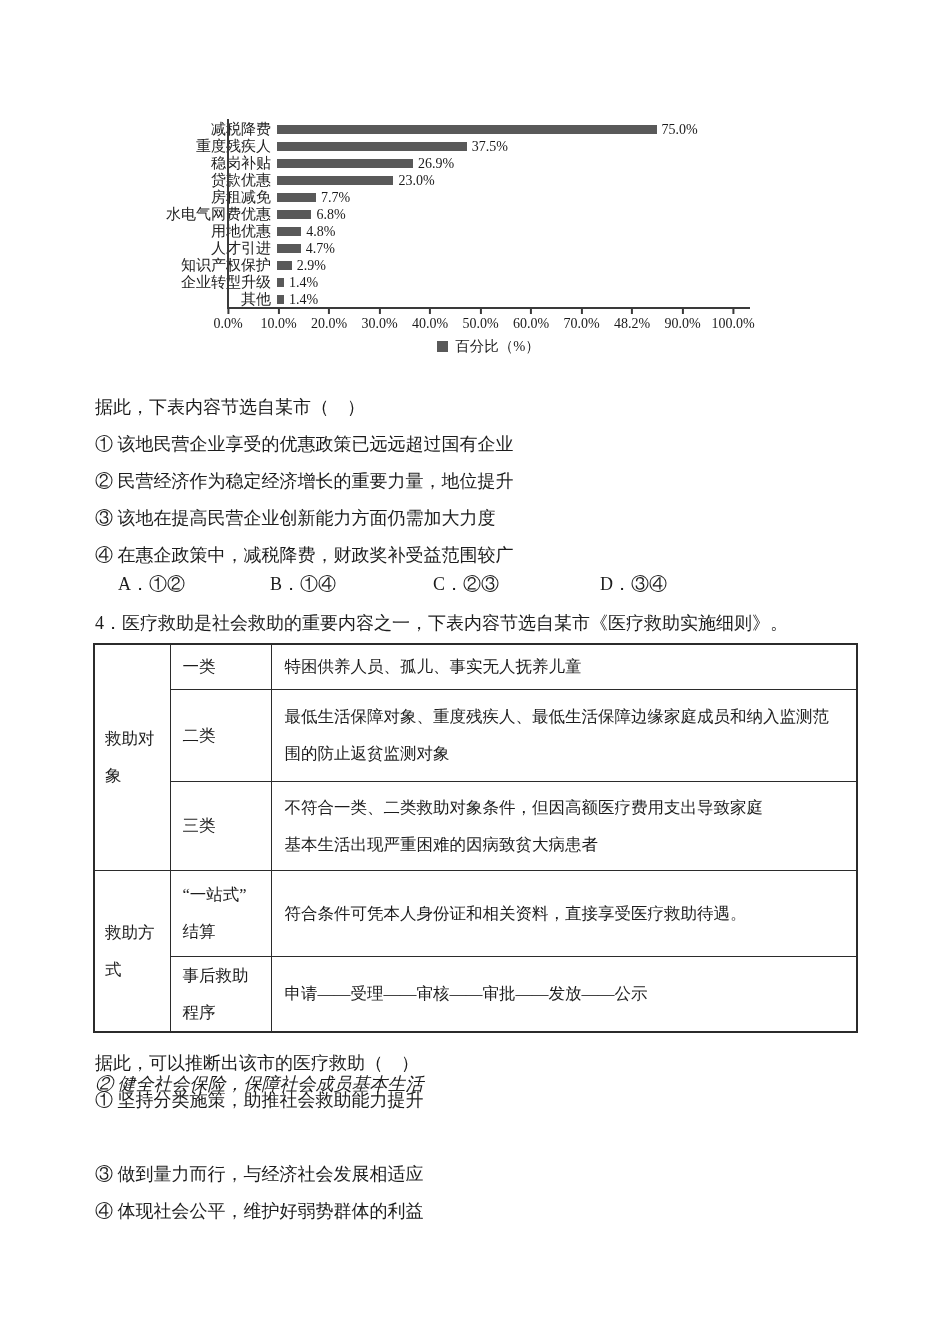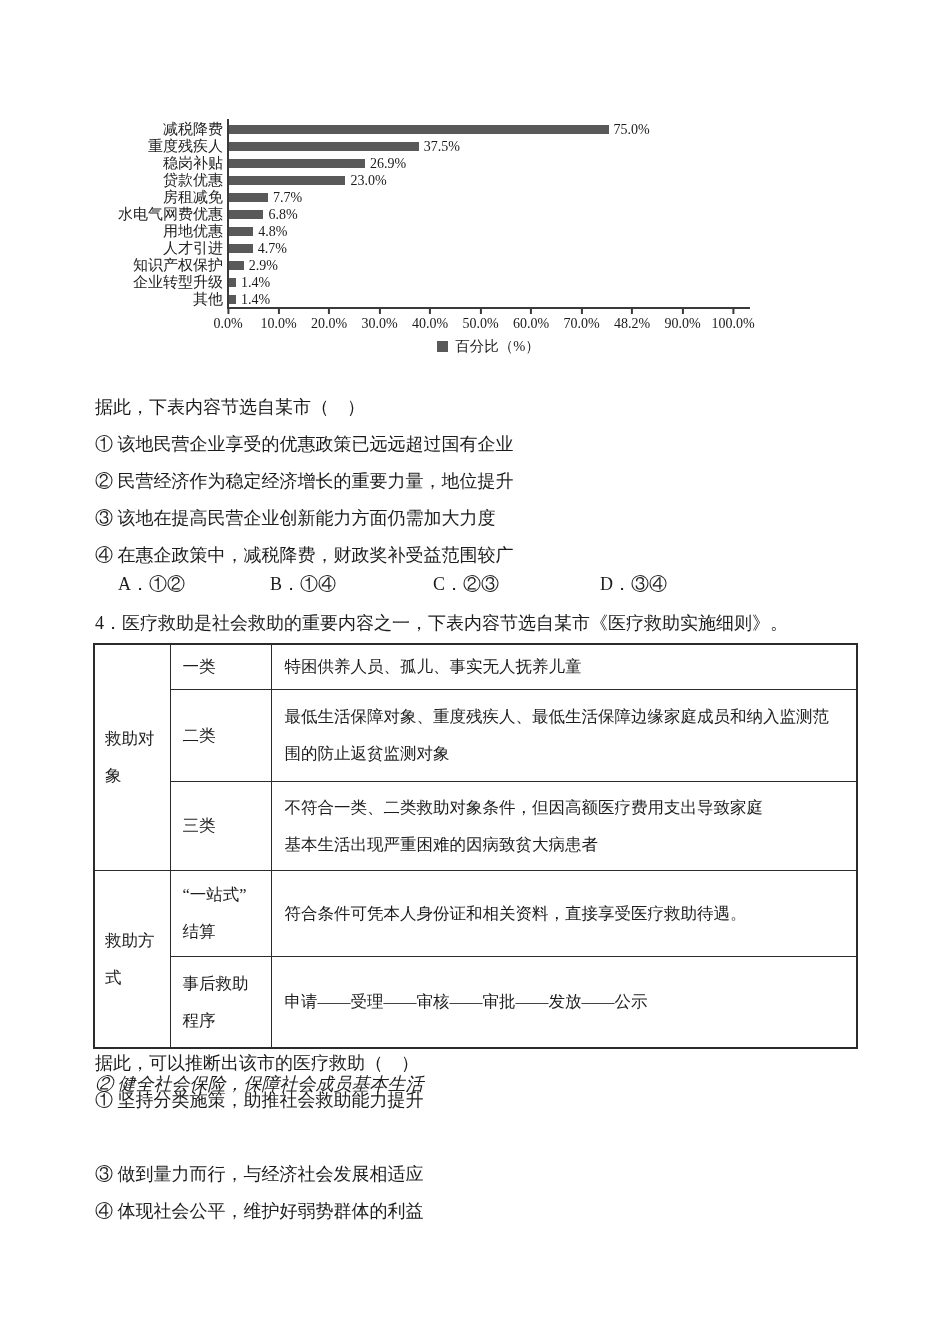--- a/index.html
+++ b/index.html
@@ -11,21 +11,21 @@
     width: 950px;
     height: 1344px;
     background: #ffffff;
     overflow: hidden;
   }
 
   
   .chart { position: absolute; left: 0; top: 0; width: 950px; height: 370px; }
 
   .chart-rows { position: absolute; left: 114px; top: 121px; }
-  .crow { display: flex; align-items: center; height: 17px; }
+  .crow { display: flex; align-items: center; height: 17px; margin-left: 48px; }
   .clabel {
     width: 115px; padding-right: 6px;
     text-align: right;
     font-size: 15px; line-height: 17px;
     color: #222; white-space: nowrap;
   }
   .cbar { height: 9px; background: #595959; flex: 0 0 auto; }
   .cval { margin-left: 5px; font-size: 14px; color: #1a1a1a; white-space: nowrap; }
 
   .axis-y { position: absolute; left: 227px; top: 119px; width: 2px; height: 190px; background: #3a3a3a; }
@@ -230,21 +230,21 @@
       <td class="tcell">三类</td>
       <td class="dcell">不符合一类、二类救助对象条件，但因高额医疗费用支出导致家庭
 基本生活出现严重困难的因病致贫大病患者</td>
     </tr>
     <tr style="height:86px">
       <td class="hcell" rowspan="2">救助方式</td>
       <td class="tcell">“一站式”
 结算</td>
       <td class="dcell">符合条件可凭本人身份证和相关资料，直接享受医疗救助待遇。</td>
     </tr>
-    <tr style="height:92px">
+    <tr style="height:76px">
       <td class="tcell">事后救助
 程序</td>
       <td class="dcell">申请——受理——审核——审批——发放——公示</td>
     </tr>
   </tbody>
     </table>
 
   <div class="tline" style="top:1051px;">据此，可以推断出该市的医疗救助（　）</div>
   <div class="tline" style="top:1088px;">① 坚持分类施策，助推社会救助能力提升</div>
   <div class="tline" style="top:1072px;font-style:italic;">② 健全社会保险，保障社会成员基本生活</div>

